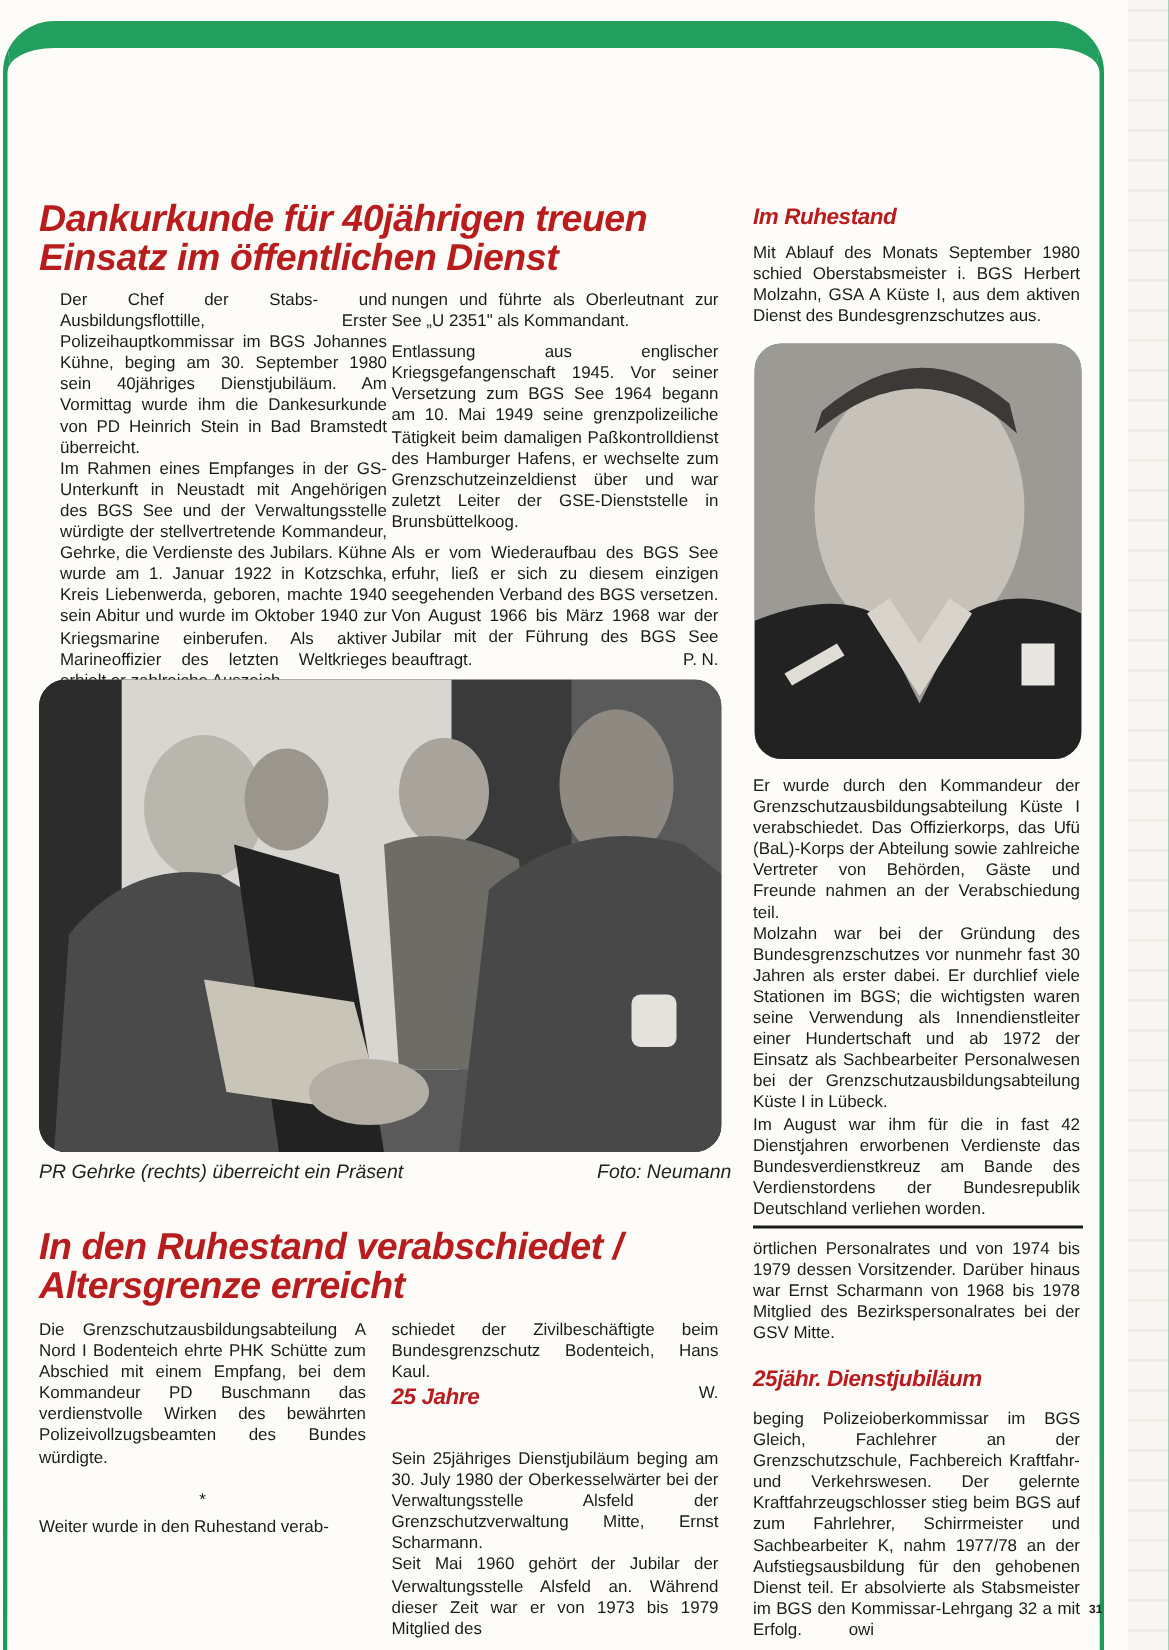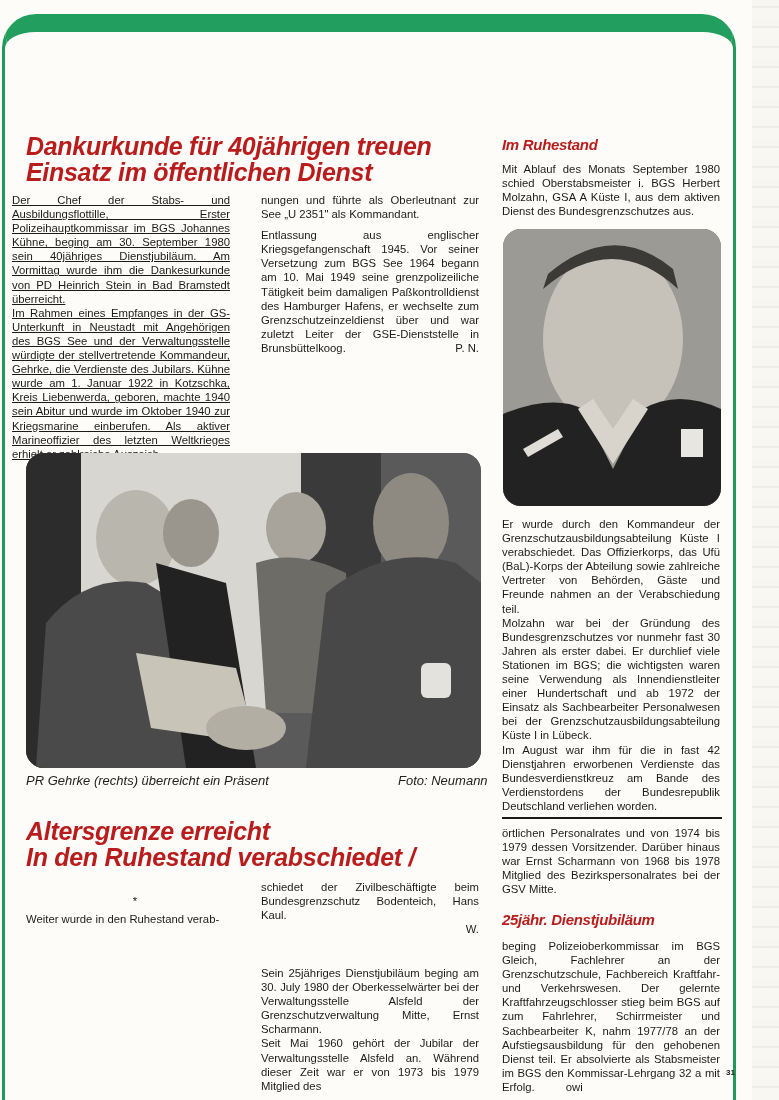--- a/index.html
+++ b/index.html
@@ -53,28 +53,29 @@
 <body>
 
 <div class="edge-noise"></div>
 <div class="green-frame"></div>
 
 <div class="headline h-big" style="left:26px; top:133px; width:470px;">
   <div>Dankurkunde für 40jährigen treuen</div>
   <div>Einsatz im öffentlichen Dienst</div>
 </div>
 
-<div class="col" style="left:12px; top:193px; width:218px;text-decoration:underline;">
+<div class="col" style="left:40px; top:193px; width:218px;">
   <p>Der Chef der Stabs- und Ausbildungsflottille, Erster Polizeihauptkommissar im BGS Johannes Kühne, beging am 30. September 1980 sein 40jähriges Dienstjubiläum. Am Vormittag wurde ihm die Dankesurkunde von PD Heinrich Stein in Bad Bramstedt überreicht.</p>
   <p>Im Rahmen eines Empfanges in der GS-Unterkunft in Neustadt mit Angehörigen des BGS See und der Verwaltungsstelle würdigte der stellvertretende Kommandeur, Gehrke, die Verdienste des Jubilars. Kühne wurde am 1. Januar 1922 in Kotzschka, Kreis Liebenwerda, geboren, machte 1940 sein Abitur und wurde im Oktober 1940 zur Kriegsmarine einberufen. Als aktiver Marineoffizier des letzten Weltkrieges erhielt er zahlreiche Auszeich-</p>
 </div>
 
 <div class="col" style="left:261px; top:193px; width:218px;">
   <p>nungen und führte als Oberleutnant zur See „U 2351" als Kommandant.</p>
   <p class="gap">Entlassung aus englischer Kriegsgefangenschaft 1945. Vor seiner Versetzung zum BGS See 1964 begann am 10. Mai 1949 seine grenzpolizeiliche Tätigkeit beim damaligen Paßkontrolldienst des Hamburger Hafens, er wechselte zum Grenzschutzeinzeldienst über und war zuletzt Leiter der GSE-Dienststelle in Brunsbüttelkoog.</p>
+  <p class="gap">Als er vom Wiederaufbau des BGS See erfuhr, ließ er sich zu diesem einzigen seegehenden Verband des BGS versetzen. Von August 1966 bis März 1968 war der Jubilar mit der Führung des BGS See beauftragt.</p>
   <div class="sign" style="margin-top:-14px;padding-left:44px;">P. N.</div>
 </div>
 
 <div class="photo" style="left:26px; top:453px; width:455px; height:315px;">
   <svg width="455" height="315" viewBox="0 0 455 315">
     <rect width="455" height="315" fill="#5a5a5a"></rect>
     <rect x="55" y="0" width="225" height="260" fill="#d8d6d0"></rect>
     <rect x="0" y="0" width="55" height="315" fill="#2c2c2c"></rect>
     <rect x="275" y="0" width="80" height="140" fill="#3a3a3a"></rect>
     <ellipse cx="110" cy="85" rx="40" ry="48" fill="#b9b6ae"></ellipse>
@@ -112,35 +113,37 @@
 
 <div class="col" style="left:502px; top:517px; width:218px;">
   <p>Er wurde durch den Kommandeur der Grenzschutzausbildungsabteilung Küste I verabschiedet. Das Offizierkorps, das Ufü (BaL)-Korps der Abteilung sowie zahlreiche Vertreter von Behörden, Gäste und Freunde nahmen an der Verabschiedung teil.</p>
   <p>Molzahn war bei der Gründung des Bundesgrenzschutzes vor nunmehr fast 30 Jahren als erster dabei. Er durchlief viele Stationen im BGS; die wichtigsten waren seine Verwendung als Innendienstleiter einer Hundertschaft und ab 1972 der Einsatz als Sachbearbeiter Personalwesen bei der Grenzschutzausbildungsabteilung Küste I in Lübeck.</p>
   <p>Im August war ihm für die in fast 42 Dienstjahren erworbenen Verdienste das Bundesverdienstkreuz am Bande des Verdienstordens der Bundesrepublik Deutschland verliehen worden.</p>
 </div>
 
 <div class="rule" style="left:502px; top:817px; width:220px;"></div>
 
 <div class="headline h-big" style="left:26px; top:818px; width:470px;">
+  <div>In den Ruhestand verabschiedet /</div>
   <div>Altersgrenze erreicht</div>
-  <div>In den Ruhestand verabschiedet /</div>
 </div>
 
 <div class="col" style="left:26px; top:880px; width:218px;">
+  <p>Die Grenzschutzausbildungsabteilung A Nord I Bodenteich ehrte PHK Schütte zum Abschied mit einem Empfang, bei dem Kommandeur PD Buschmann das verdienstvolle Wirken des bewährten Polizeivollzugsbeamten des Bundes würdigte.</p>
   <div style="text-align:center; margin-top:14px;">*</div>
   <p style="margin-top:4px;">Weiter wurde in den Ruhestand verab-</p>
 </div>
 
 <div class="col" style="left:261px; top:880px; width:218px;">
   <p>schiedet der Zivilbeschäftigte beim Bundesgrenzschutz Bodenteich, Hans Kaul.</p>
   <div class="sign">W.</div>
 </div>
 
 <div class="headline h-mid" style="left:261px; top:924px; width:220px;">
+  <div>25 Jahre</div>
 </div>
 <div class="col" style="left:261px; top:966px; width:218px;">
   <p>Sein 25jähriges Dienstjubiläum beging am 30. July 1980 der Oberkesselwärter bei der Verwaltungsstelle Alsfeld der Grenzschutzverwaltung Mitte, Ernst Scharmann.</p>
   <p>Seit Mai 1960 gehört der Jubilar der Verwaltungsstelle Alsfeld an. Während dieser Zeit war er von 1973 bis 1979 Mitglied des</p>
 </div>
 <div class="col" style="left:502px; top:826px; width:218px;">
   <p>örtlichen Personalrates und von 1974 bis 1979 dessen Vorsitzender. Darüber hinaus war Ernst Scharmann von 1968 bis 1978 Mitglied des Bezirkspersonalrates bei der GSV Mitte.</p>
 </div>
 
 <div class="headline h-mid" style="left:502px; top:912px;">25jähr. Dienstjubiläum</div>

